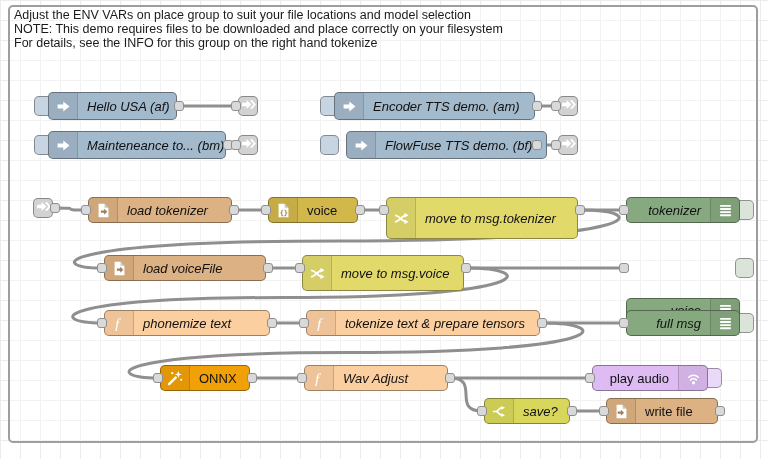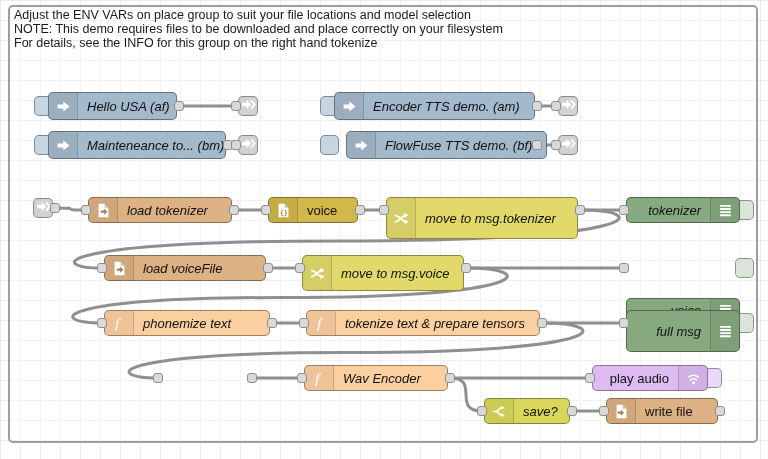--- a/index.html
+++ b/index.html
@@ -240,43 +240,54 @@
       <div class="icon-region left" style="color: rgb(181, 149, 115);">
         <svg width="16" height="16" viewBox="0 0 14 14">
           <text x="3.6" y="11.8" font-size="13.5" font-style="italic" fill="#fff" font-family="Liberation Serif, serif">f</text>
         </svg>
       </div>
       <span class="node-label italic">tokenize text &amp; prepare tensors</span>
     </div>
     <div class="port" style="left: 299px; top: 318px;"></div>
     <div class="port" style="left: 537px; top: 318px;"></div>
     <div class="node-button" style="top: 313px; height: 20px; background: rgb(219, 228, 216); left: 735px;"></div>
-    <div class="node-body" style="left: 626px; top: 310px; width: 114px; height: 42px; background: rgb(135, 169, 128);">
+    <div class="node-body" style="left: 626px; top: 310px; width: 114px; height: 26px; background: rgb(135, 169, 128);">
       <span class="node-label right italic">full msg</span>
       <div class="icon-region right" style="color: rgb(97, 122, 92);">
         <svg width="15" height="15" viewBox="0 0 14 14">
           <g fill="#fff">
             <rect x="1.8" y="1.8" width="10.4" height="1.8" rx="0.9"></rect>
             <rect x="1.8" y="4.7" width="10.4" height="1.8" rx="0.9"></rect>
             <rect x="1.8" y="7.6" width="10.4" height="1.8" rx="0.9"></rect>
             <rect x="1.8" y="10.5" width="10.4" height="1.8" rx="0.9"></rect>
           </g>
         </svg>
       </div>
     </div>
     <div class="port" style="left: 619px; top: 318px;"></div>
+    <div class="node-body" style="left: 160px; top: 365px; width: 90px; height: 26px; background: rgb(242, 160, 7);">
+      <div class="icon-region left" style="color: rgb(174, 115, 5);">
+        <svg width="16" height="16" viewBox="0 0 14 14">
+          <path d="M1.8 12.4 L7.6 6.6" stroke="#fff" stroke-width="2.1" stroke-linecap="round"></path>
+          <path d="M9.9 0.8 L10.7 3.1 13 3.9 10.7 4.7 9.9 7 9.1 4.7 6.8 3.9 9.1 3.1 Z" fill="#fff"></path>
+          <circle cx="4.6" cy="2.8" r="0.95" fill="#fff"></circle>
+          <circle cx="12.4" cy="8.6" r="0.95" fill="#fff"></circle>
+        </svg>
+      </div>
+      <span class="node-label">ONNX</span>
+    </div>
     <div class="port" style="left: 153px; top: 373px;"></div>
     <div class="port" style="left: 247px; top: 373px;"></div>
     <div class="node-body" style="left: 304px; top: 365px; width: 144px; height: 26px; background: rgb(251, 207, 160);">
       <div class="icon-region left" style="color: rgb(181, 149, 115);">
         <svg width="16" height="16" viewBox="0 0 14 14">
           <text x="3.6" y="11.8" font-size="13.5" font-style="italic" fill="#fff" font-family="Liberation Serif, serif">f</text>
         </svg>
       </div>
-      <span class="node-label italic">Wav Encoder</span>
+      <span class="node-label italic">Wav Adjust</span>
     </div>
     <div class="port" style="left: 297px; top: 373px;"></div>
     <div class="port" style="left: 445px; top: 373px;"></div>
     <div class="node-button" style="top: 368px; height: 20px; background: rgb(234, 217, 248); left: 703px;"></div>
     <div class="node-body" style="left: 592px; top: 365px; width: 116px; height: 26px; background: rgb(222, 187, 242);">
       <span class="node-label right">play audio</span>
       <div class="icon-region right" style="color: rgb(160, 135, 174);">
         <svg width="15" height="15" viewBox="0 0 14 14">
           <path d="M4.4 8.3 a3.7 3.7 0 0 1 5.2 0" stroke="#fff" stroke-width="1.5" fill="none" stroke-linecap="round"></path>
           <path d="M2.6 5.8 a6.2 6.2 0 0 1 8.8 0" stroke="#fff" stroke-width="1.5" fill="none" stroke-linecap="round"></path>

